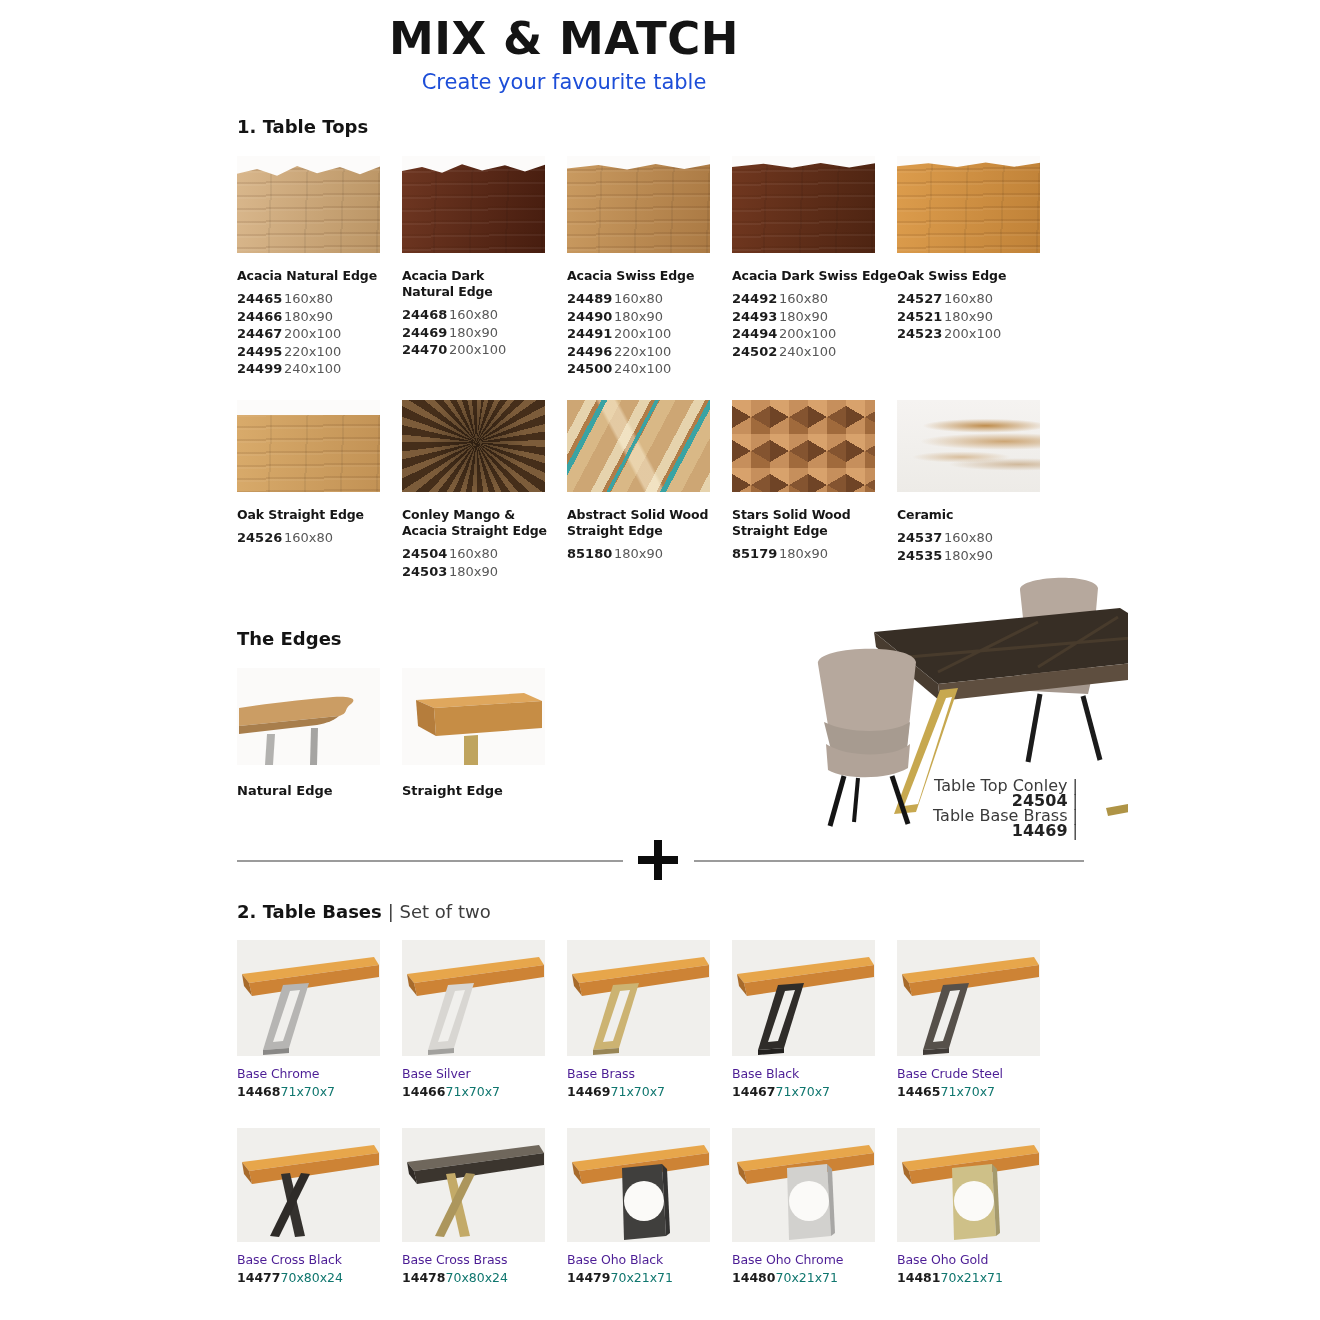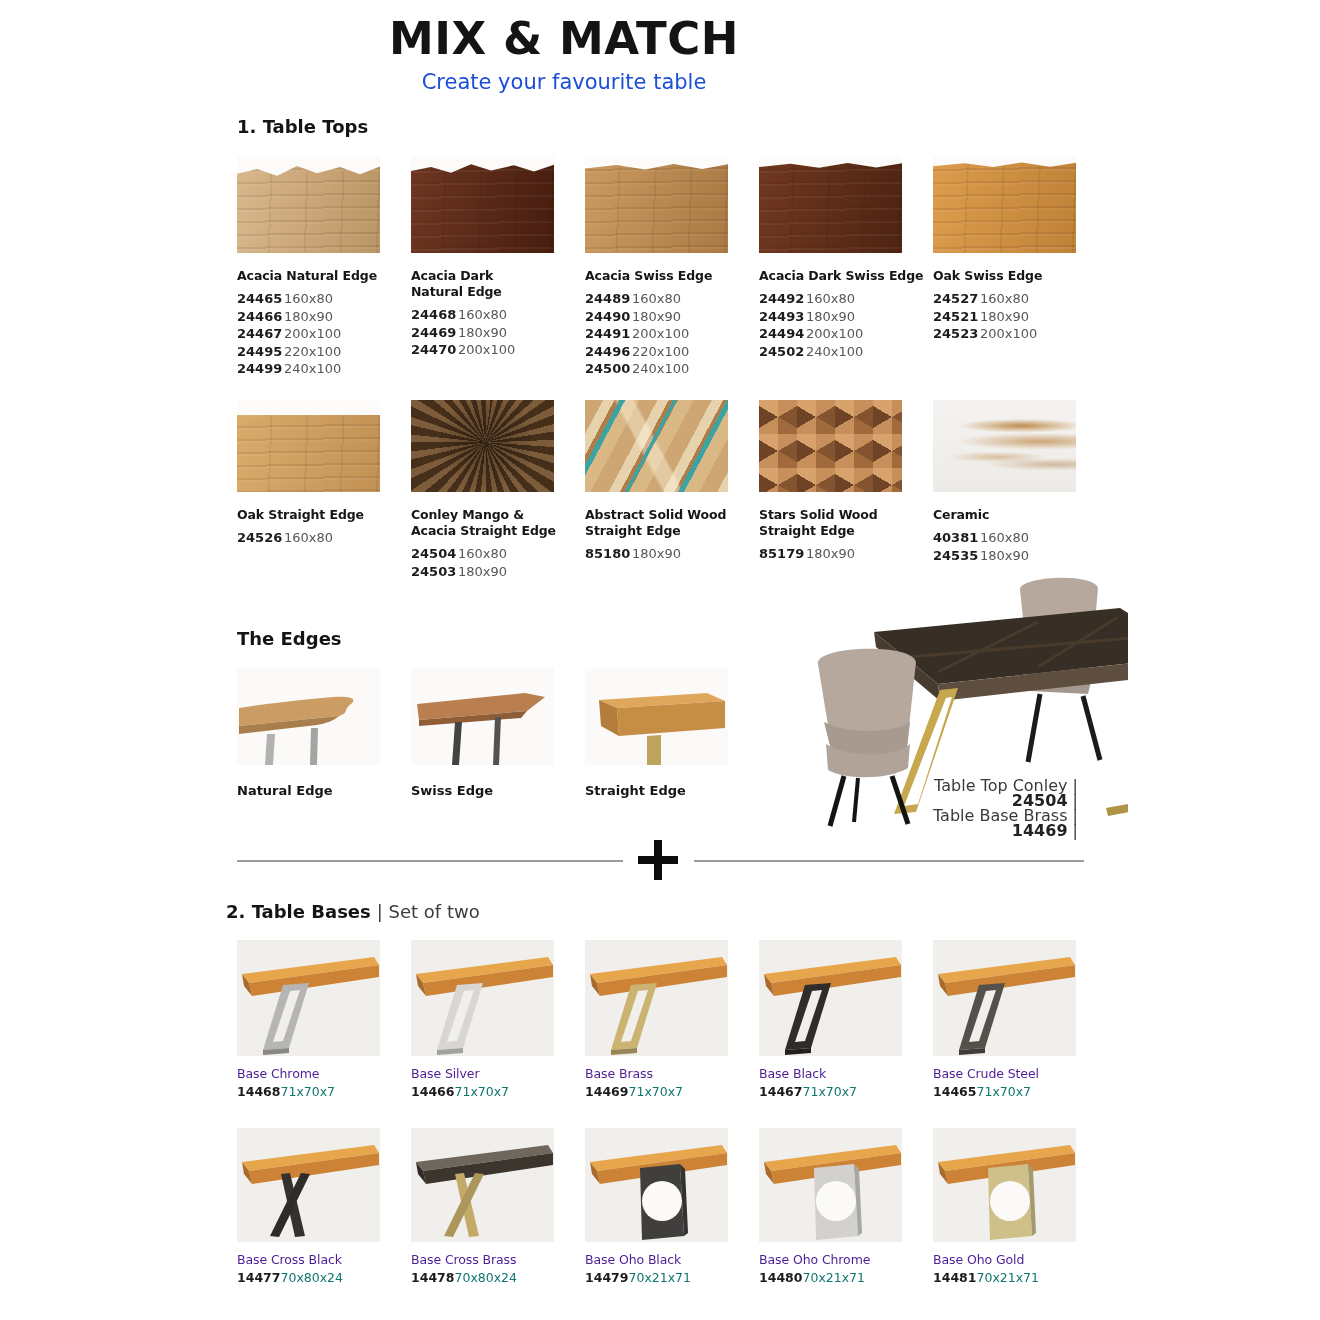--- a/index.html
+++ b/index.html
@@ -3,21 +3,21 @@
 <meta charset="utf-8">
 <style>
   html,body{margin:0;padding:0;background:#ffffff;}
   #page{position:relative;width:1128px;height:1320px;background:#ffffff;overflow:hidden;
         font-family:"DejaVu Sans","Liberation Sans",sans-serif;color:#1b1b1b;}
   .abs{position:absolute;}
   .title{top:12px;left:0;width:100%;text-align:center;font-size:45px;font-weight:800;letter-spacing:.5px;color:#141414;}
   .subtitle{top:70px;left:0;width:100%;text-align:center;font-size:21px;color:#1d4ed8;}
   .sec-h{font-size:18px;font-weight:700;color:#141414;white-space:nowrap;}
   .sec-sub{font-weight:400;color:#3d3d3d;margin-left:6px;}
-  .row{display:flex;gap:31px;}
+  .row{display:flex;gap:22px;}
   .cell{width:143px;flex:0 0 143px;}
   .swatch{position:relative;width:143px;overflow:hidden;}
   .pat-planks{background:
       repeating-linear-gradient(179deg, rgba(60,25,5,0.10) 0 2px, rgba(255,255,255,0.05) 2px 4px, transparent 4px 13px),
       repeating-linear-gradient(92deg, transparent 0 34px, rgba(0,0,0,0.06) 34px 36px),
       linear-gradient(96deg, var(--c1), var(--c2));}
   .pat-radial{background:
       radial-gradient(circle at 52% 46%, rgba(0,0,0,0.35), rgba(0,0,0,0) 55%),
       repeating-conic-gradient(from 10deg at 52% 46%, var(--c1) 0deg 6deg, var(--c2) 6deg 13deg);}
   .pat-abstract{background:
@@ -255,21 +255,21 @@
           </div>
         </div>
       </div>
       <div class="cell">
         <div class="swatch pat-marble" style="height: 92px; --c1: #f4f2ef; --c2: #bf8d4d;"></div>
         <div class="pname">
           <div>Ceramic</div>
         </div>
         <div class="variants">
           <div class="vrow">
-            <span class="vsku">40381</span>
+            <span class="vsku">24537</span>
             <span class="vsize">160x80</span>
           </div>
           <div class="vrow">
             <span class="vsku">24535</span>
             <span class="vsize">180x90</span>
           </div>
         </div>
       </div>
     </div>
 
@@ -277,30 +277,20 @@
   <div class="abs row" id="edges-row" style="left:237px;top:668px;">
       <div class="cell">
         <div class="swatch" style="height: 97px;"><svg viewBox="0 0 143 97" width="143" height="97">
             <rect width="143" height="97" fill="#fbfaf9"></rect>
             <path d="M2,40 C34,35 72,31 96,29 C112,28 121,30 114,36 C106,42 112,45 102,48 L2,58 Z" fill="#cb9d64"></path>
             <path d="M2,58 L102,48 C96,53 90,55 80,57 L2,66 Z" fill="#a87e4c"></path>
             <polygon points="30,66 38,66 36,97 28,97" fill="#b2b1af"></polygon>
             <polygon points="74,60 81,60 80,97 73,97" fill="#a5a4a2"></polygon>
           </svg></div>
         <div class="elabel">Natural Edge</div>
-      </div>
-      <div class="cell">
-        <div class="swatch" style="height: 97px;"><svg viewBox="0 0 143 97" width="143" height="97">
-            <rect width="143" height="97" fill="#fbfaf9"></rect>
-            <polygon points="6,36 114,25 134,29 116,43 8,52" fill="#b97f4f"></polygon>
-            <polygon points="8,52 116,43 110,50 8,58" fill="#8f5d36"></polygon>
-            <polygon points="44,54 51,54 48,97 41,97" fill="#454442"></polygon>
-            <polygon points="84,49 90,49 88,97 82,97" fill="#55534f"></polygon>
-          </svg></div>
-        <div class="elabel">Swiss Edge</div>
       </div>
       <div class="cell">
         <div class="swatch" style="height: 97px;"><svg viewBox="0 0 143 97" width="143" height="97">
             <rect width="143" height="97" fill="#fbfaf9"></rect>
             <polygon points="14,32 122,25 140,33 32,40" fill="#dfa75d"></polygon>
             <polygon points="32,40 140,33 140,60 34,68" fill="#c68d45"></polygon>
             <polygon points="14,32 32,40 34,68 16,58" fill="#b57d3c"></polygon>
             <polygon points="62,68 76,67 76,97 62,97" fill="#bfa45e"></polygon>
           </svg></div>
         <div class="elabel">Straight Edge</div>
@@ -333,21 +323,21 @@
     <div class="caption">
       <div><span>Table Top Conley | </span><span class="cb">24504</span><span> |</span></div>
       <div><span>Table Base Brass | </span><span class="cb">14469</span><span> |</span></div>
     </div>
   </div>
 
   <div class="hline" style="left:237px;top:860px;width:386px;"></div>
   <div class="plus-icon" style="left:638px;top:840px;"></div>
   <div class="hline" style="left:694px;top:860px;width:390px;"></div>
 
-  <div class="abs sec-h" style="left:226px;top:901px;"><span>2. Table Bases</span><span class="sec-sub">| Set of two</span></div>
+  <div class="abs sec-h" style="left:237px;top:901px;"><span>2. Table Bases</span><span class="sec-sub">| Set of two</span></div>
   <div class="abs row" id="bases-row1" style="left:237px;top:940px;">
       <div class="cell">
         <div class="base-img" style="height: 116px;"><svg viewBox="0 0 143 116" width="143" height="116">
             <rect width="143" height="116" fill="#f0efec"></rect>
             <polygon points="5,34 137,17 142,25 12,43" fill="#e7a64b"></polygon>
             <polygon points="12,43 142,25 142,37 15,56" fill="#cd8335"></polygon>
             <polygon points="5,34 12,43 15,56 7,46" fill="#a86b2b"></polygon>
             <polygon points="46,45 72,43 52,108 26,110" fill="#b6b5b3"></polygon>
             <polygon points="53,51 63,50 46,101 36,102" fill="#f0efec"></polygon>
             <polygon points="26,110 52,108 52,113 26,115" fill="#898886"></polygon>

